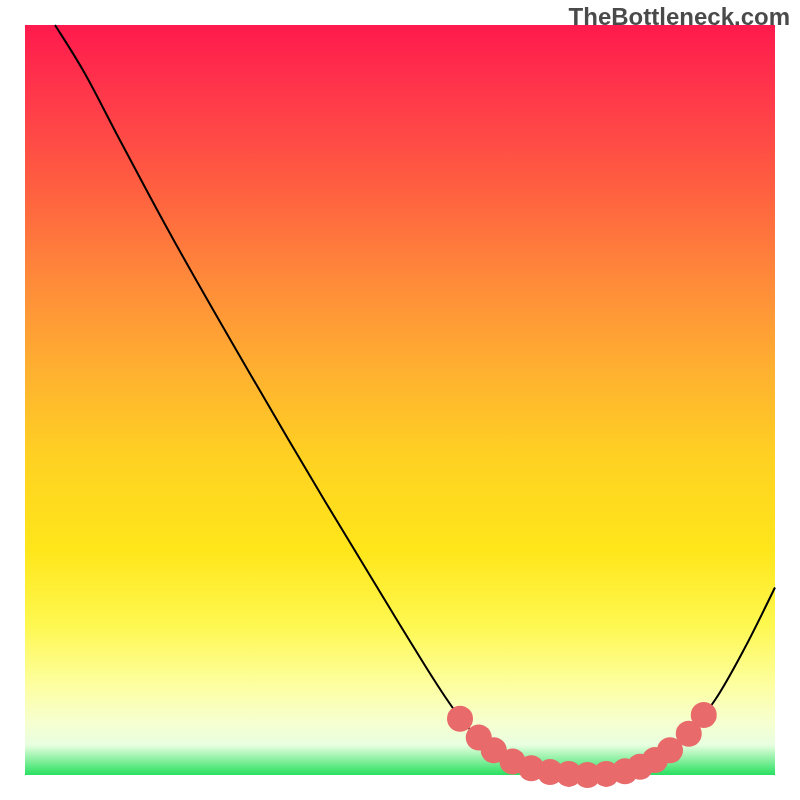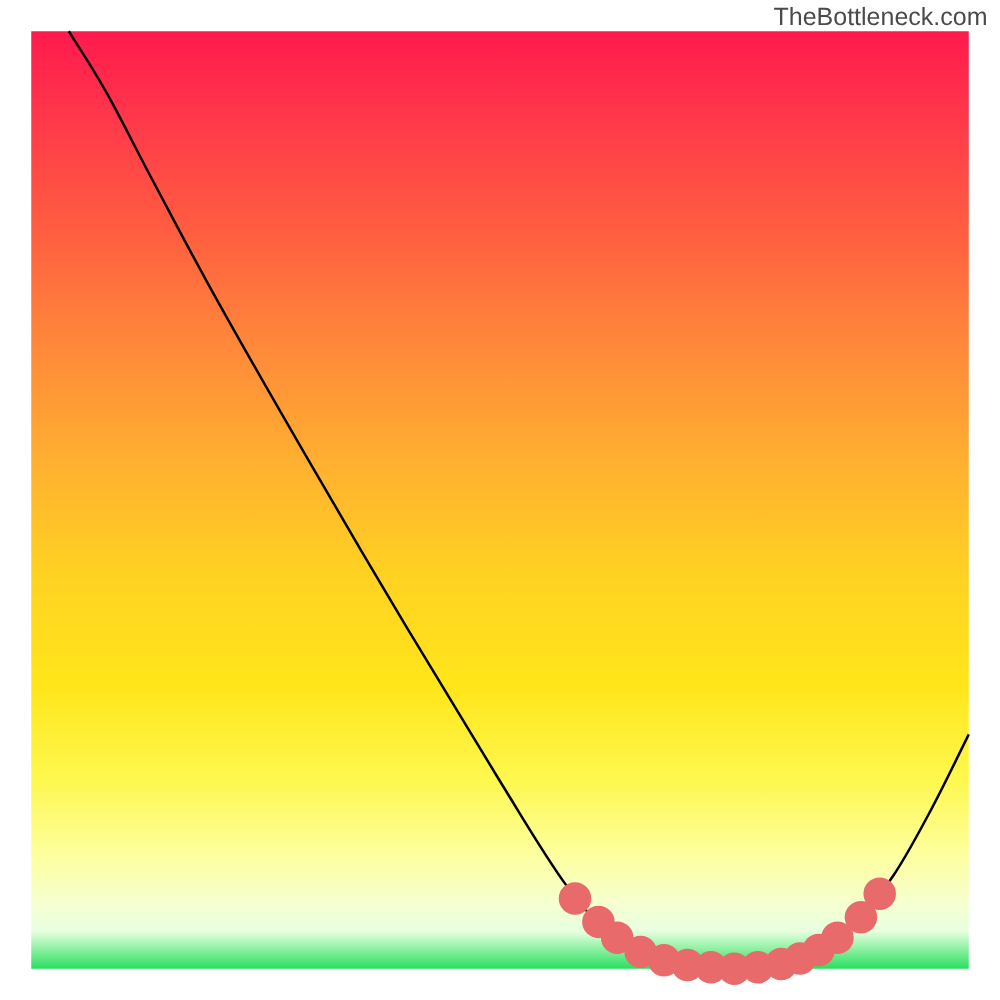--- a/index.html
+++ b/index.html
@@ -35,23 +35,23 @@
       #fdffa0 88%,
       #f6ffd0 93%,
       #e8ffe0 96%,
       #28e060 100%
     );
   }
   #credit {
     position: absolute;
     top: 3px;
     right: 10px;
-    font-size: 20px;
+    font-size: 24px;
     color: #4a4a4a;
-    font-weight: 400;
+    font-weight: 700;
   }
   svg {
     position: absolute;
     left: 25px;
     top: 25px;
     width: 750px;
     height: 750px;
     overflow: visible;
   }
   .curve {

